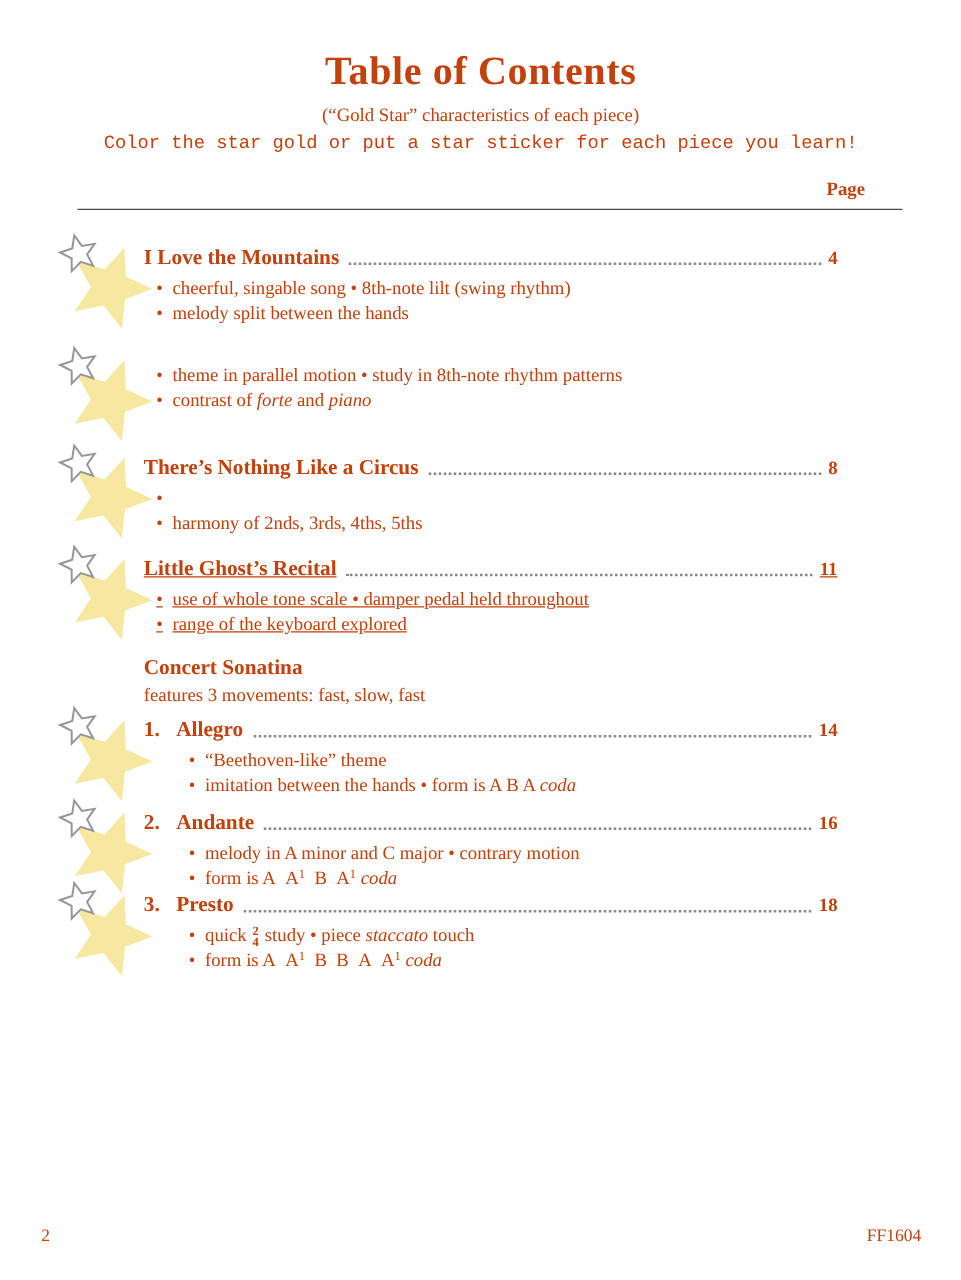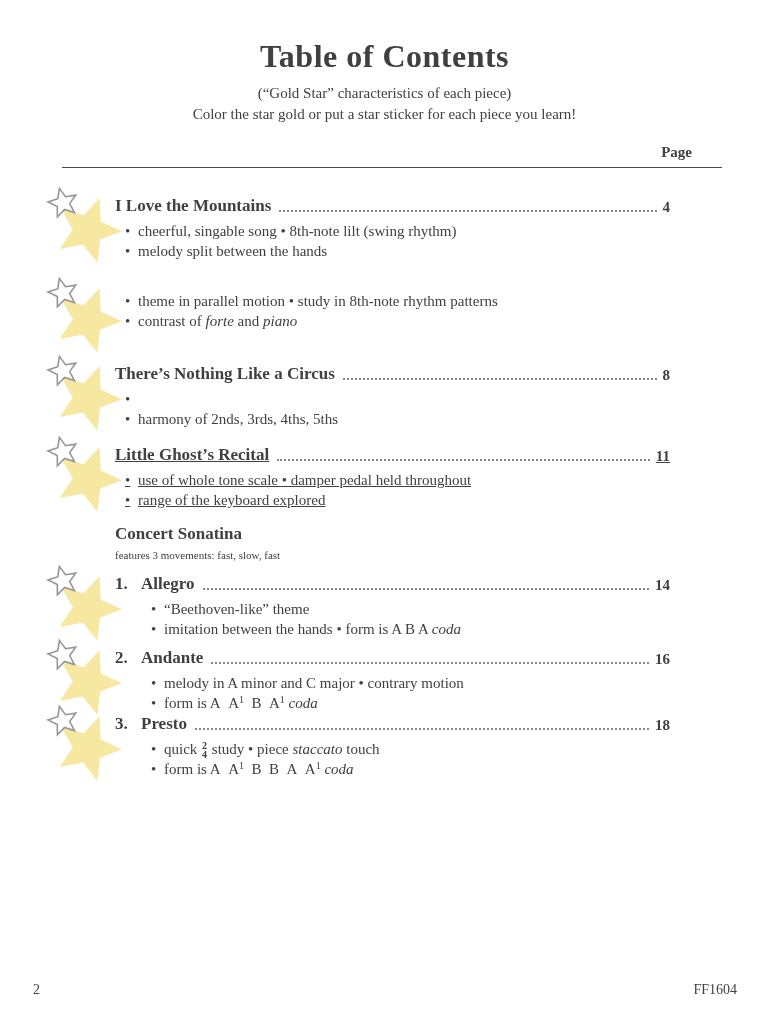--- a/index.html
+++ b/index.html
@@ -1,37 +1,37 @@
 <!DOCTYPE html>
 <html><head>
 <meta charset="utf-8">
 <style>
   html,body{margin:0;padding:0;background:#fff;}
   .page{
     position:relative;width:769px;height:1024px;margin:0 auto;background:#ffffff;
-    font-family:"Liberation Serif",serif;color:#404040;overflow:hidden;
+    font-family:"Liberation Serif",serif;color:#c2410c;overflow:hidden;
   }
   .header-title{
     position:absolute;top:38px;left:0;right:0;margin:0;text-align:center;
     font-size:32px;font-weight:bold;letter-spacing:.5px;
   }
   .sub{position:absolute;left:0;right:0;text-align:center;font-size:15px;}
   .sub1{top:85px;}
-  .sub2{top:106px;}
+  .sub2{top:106px;font-family:Liberation Mono, monospace;}
   .page-col-label{position:absolute;top:144px;right:77px;font-size:15px;font-weight:bold;}
   .rule{position:absolute;top:167px;left:62px;right:47px;border-top:1.5px solid #4a4a4a;}
   .entry{position:absolute;left:42px;right:99px;}
   .entry svg{position:absolute;left:0;top:-10px;}
   .entry-content{margin-left:73px;}
   .title-row{display:flex;align-items:flex-end;}
   .num{font-weight:bold;font-size:17px;width:26px;flex:none;}
   .title{font-weight:bold;font-size:17px;white-space:nowrap;}
   .leader{flex:1;align-self:flex-end;margin:0 6px 4px 8px;border-bottom:2px dotted #878787;height:0;}
   .pagenum{font-weight:bold;font-size:15px;flex:none;}
-  .subtitle{font-size:11px;margin-top:5px;}
+  .subtitle{font-size:15px;margin-top:5px;}
   .bullets{margin-top:5px;}
   .piece .bullets{margin-left:10px;}
   .movement .bullets{margin-left:36px;}
   .bullet{display:flex;font-size:15px;line-height:20px;}
   .bmark{width:13px;flex:none;}
   .it{font-style:italic;}
   sup{font-size:10px;line-height:0;vertical-align:5px;}
   .timesig{display:inline-block;text-align:center;vertical-align:-4px;font-weight:bold;
     font-size:10px;line-height:9px;margin:0 1px;}
   .timesig span{display:block;}

